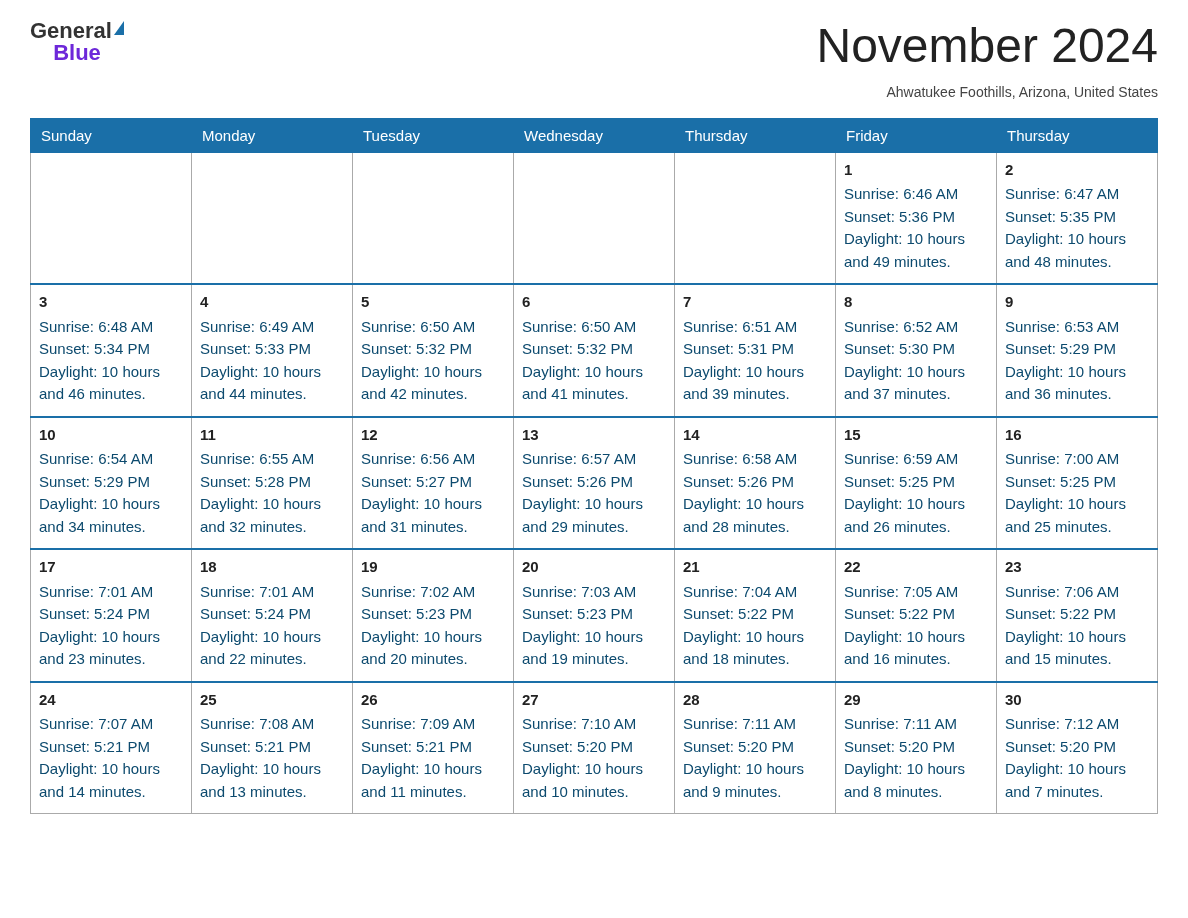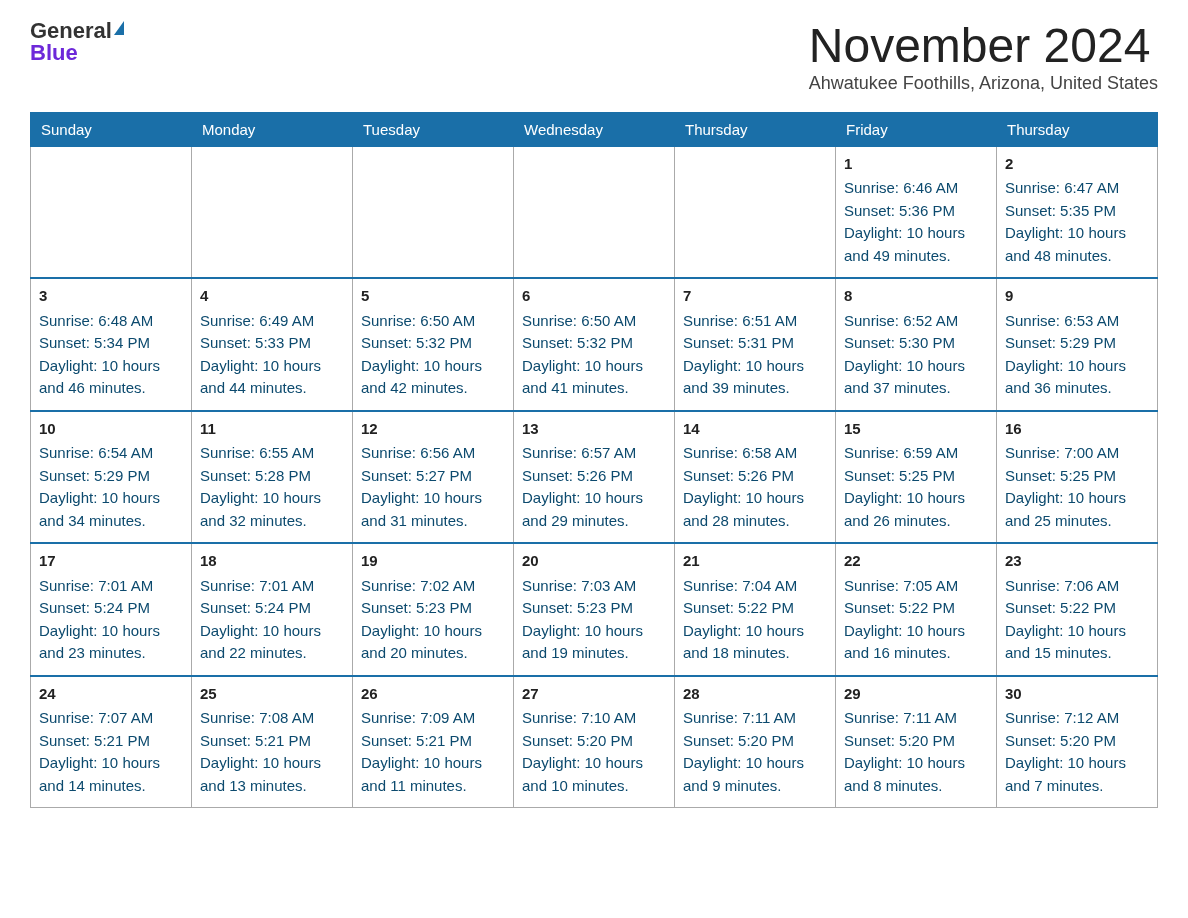--- a/index.html
+++ b/index.html
@@ -13,21 +13,21 @@
     }
     .header {
       display: flex;
       justify-content: space-between;
       align-items: flex-start;
       margin-bottom: 18px;
     }
     .logo {
       display: flex;
       flex-direction: column;
-      align-items: flex-start;
+      align-items: center;
     }
     .logo-text-general {
       font-size: 22px;
       font-weight: bold;
       color: #333;
       line-height: 1;
     }
     .logo-text-blue {
       font-size: 22px;
       font-weight: bold;
@@ -39,32 +39,32 @@
       width: 0;
       height: 0;
       border-left: 10px solid transparent;
       border-bottom: 14px solid #1a6fa8;
       margin-left: 2px;
       vertical-align: middle;
       position: relative;
       top: -3px;
     }
     .title-section {
-      text-align: left;
+      text-align: right;
     }
     .month-title {
       font-size: 48px;
       font-weight: normal;
       color: #222;
       line-height: 1.1;
     }
     .location-title {
-      font-size: 18px;
+      font-size: 14px;
       color: #444;
-      margin-top: 0;
+      margin-top: 11px;
     }
     .calendar {
       width: 100%;
       border-collapse: collapse;
       border: 1px solid #999;
     }
     .calendar th {
       background-color: #1a6fa8;
       color: #fff;
       font-size: 15px;

